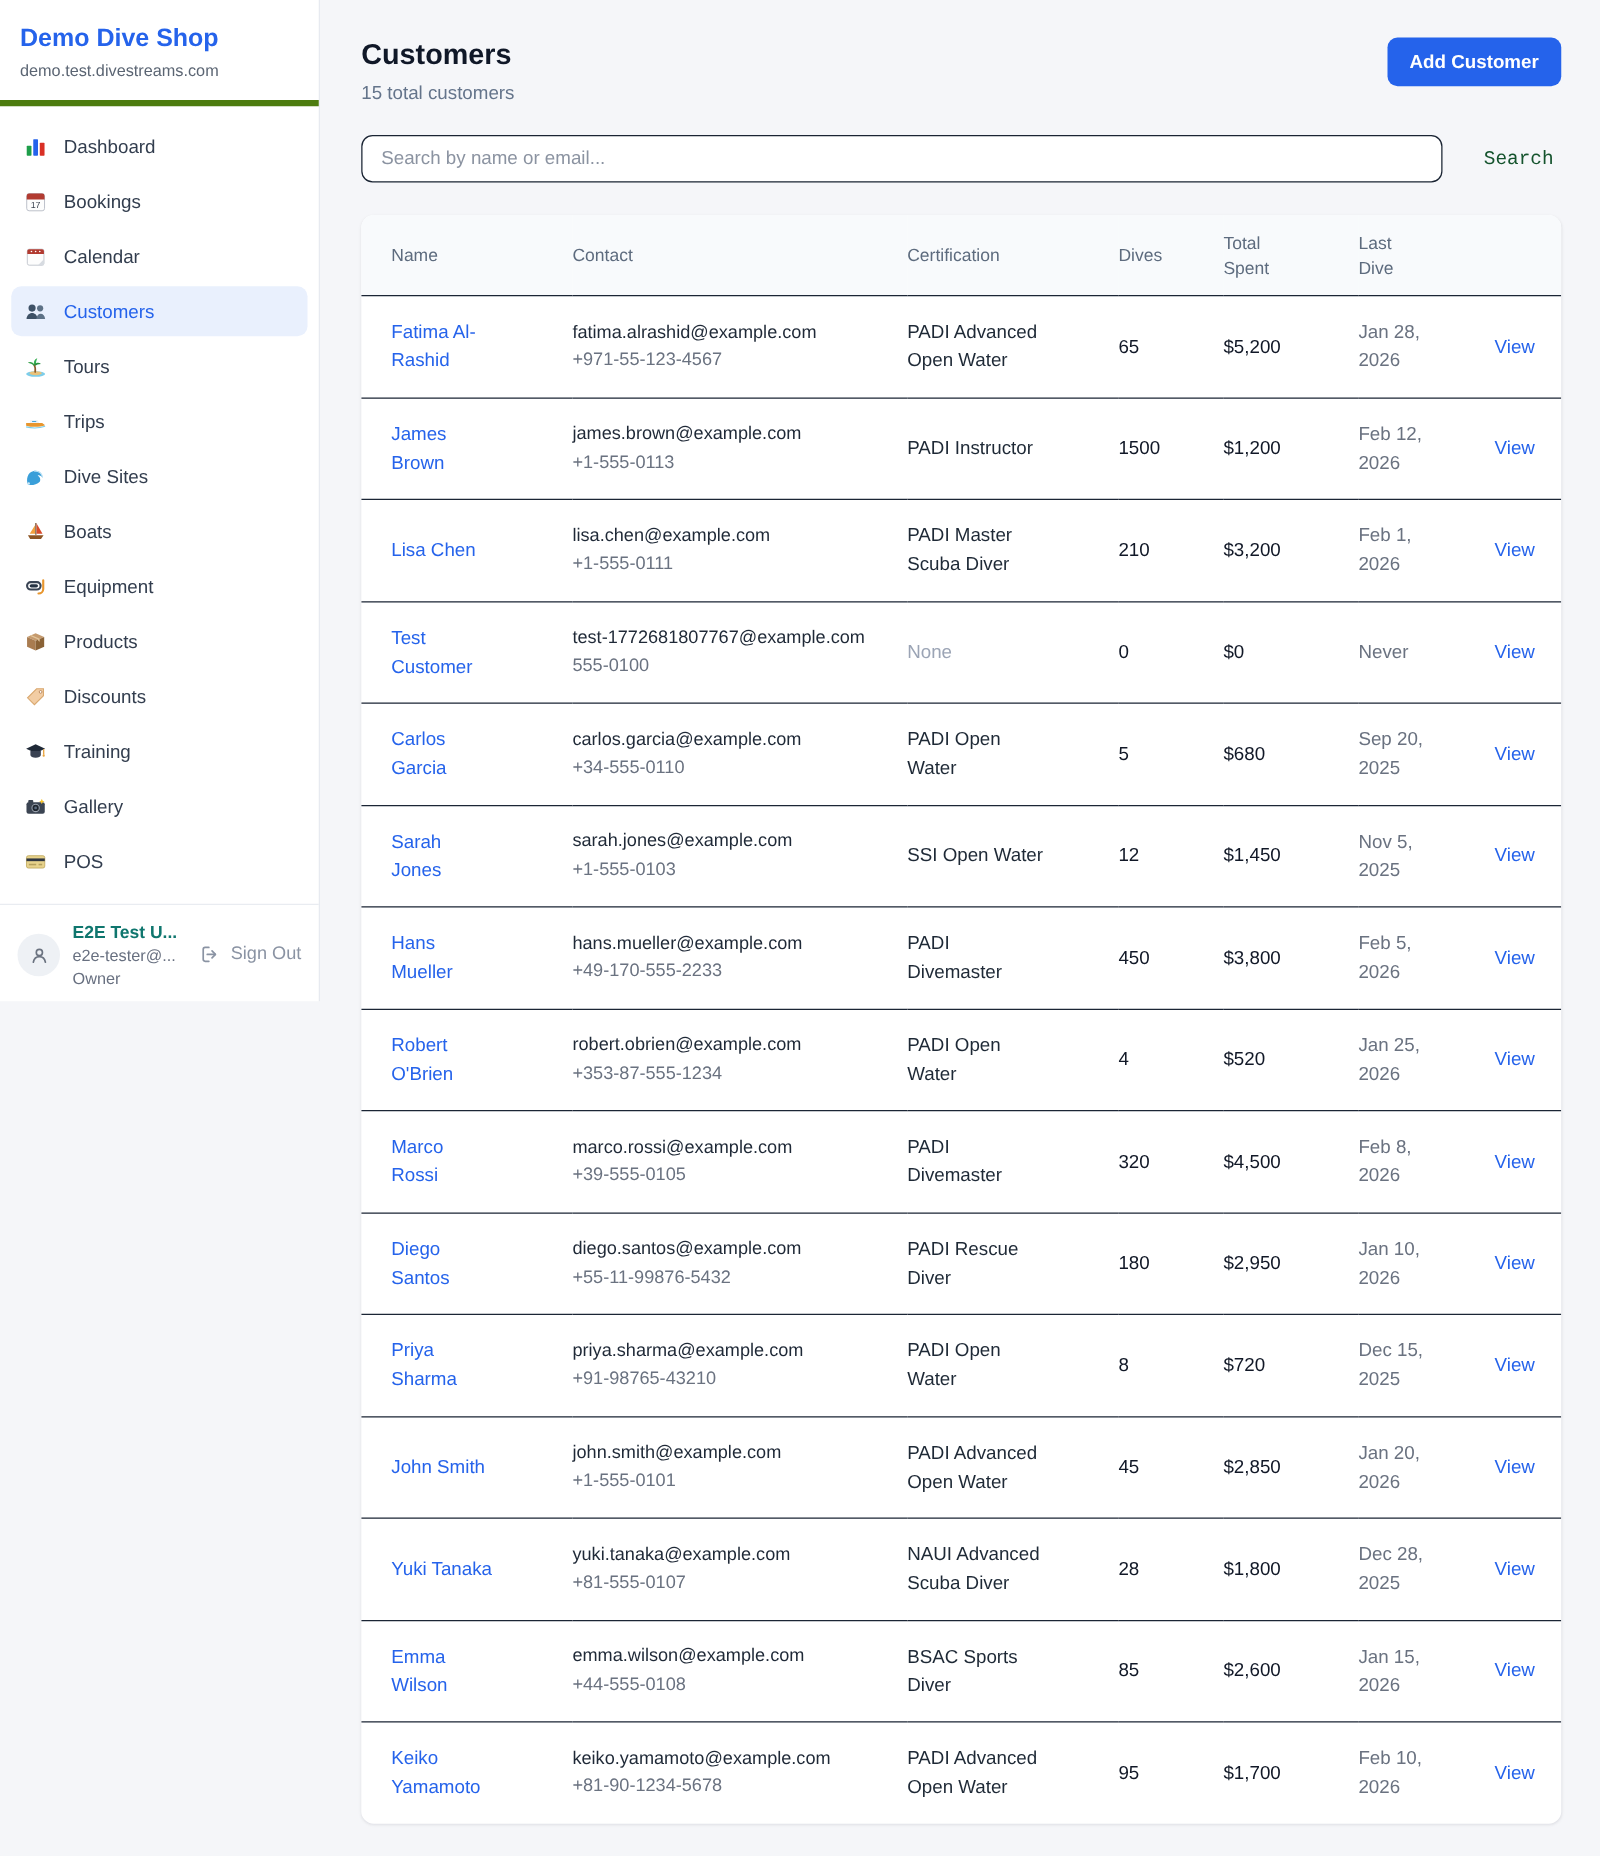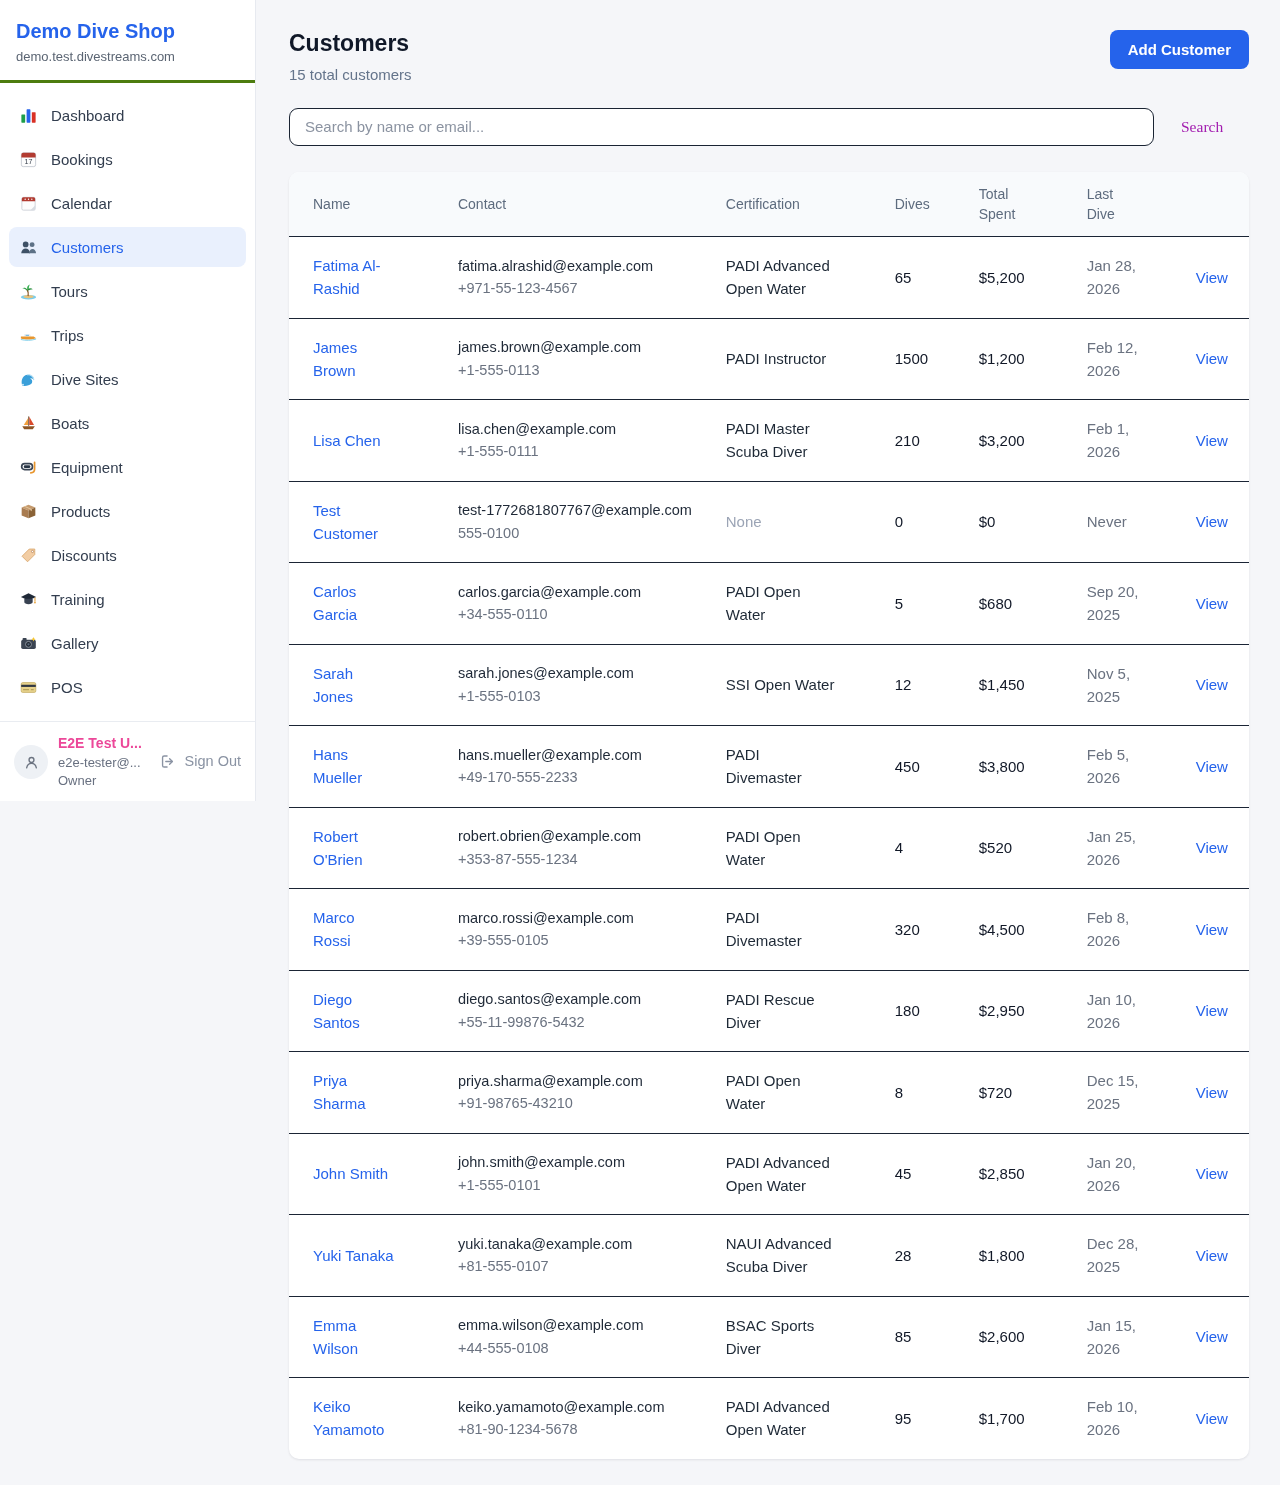--- a/index.html
+++ b/index.html
@@ -10,42 +10,42 @@
     color: #1e2936;
   }
   .app { display: flex; align-items: flex-start; width: 1280px; }
 
   
   .sidebar {
     width: 256px; height: 801px; background: #ffffff;
     border-right: 1px solid #e7eaf0;
     display: flex; flex-direction: column; flex-shrink: 0;
   }
-  .sidebar-header { padding: 19px 16px 16px; border-bottom: 3px solid #4d7c0f; }
+  .sidebar-header { padding: 19px 16px 16px; border-bottom: 5px solid #4d7c0f; }
   .brand { color: #2563eb; font-size: 20px; font-weight: bold; line-height: 1.2; }
   .shop-domain { color: #5b6573; font-size: 13px; margin-top: 6px; }
   .nav { flex: 1; padding: 12px 9px 10px; }
   .nav-item {
     display: flex; align-items: center; gap: 13px;
     height: 40px; padding: 0 10px; margin-bottom: 4px;
     border-radius: 8px; font-size: 15px; color: #323d4e; cursor: pointer;
   }
   .nav-item.active { background: #e9f0fd; color: #2563eb; }
   .icon { width: 19px; height: 19px; display: inline-flex; flex-shrink: 0; }
   .icon svg { width: 19px; height: 19px; }
 
   .user-section { border-top: 1px solid #e9ecf1; padding: 13px 14px; }
   .user-row { display: flex; align-items: center; gap: 10px; }
   .avatar {
     width: 34px; height: 34px; border-radius: 50%; background: #eef1f5;
     display: flex; align-items: center; justify-content: center; flex-shrink: 0;
   }
   .avatar svg { width: 19px; height: 19px; }
   .user-info { flex: 1; min-width: 0; line-height: 1.25; }
-  .user-name { font-size: 14px; font-weight: bold; color: #ec4899; }
+  .user-name { font-size: 14px; font-weight: bold; color: #0f766e; }
   .user-email, .user-role { font-size: 13px; color: #687080; margin-top: 2px; }
   .signout {
     display: flex; align-items: flex-start; gap: 7px;
     background: none; border: none; padding: 0;
     color: #8a93a3; font-size: 14.5px; cursor: pointer;
     font-family: inherit; flex-shrink: 0;
   }
   .signout svg { width: 17px; height: 17px; }
 
   
@@ -60,23 +60,23 @@
   }
 
   .search-row { display: flex; align-items: center; margin-top: 25px; }
   .search-input {
     flex: 1; height: 38px; border: 1px solid #1a2433; border-radius: 9px;
     padding: 0 15px; font-size: 15px; color: #1e2936; background: #fff;
     font-family: inherit; outline: none;
   }
   .search-input::placeholder { color: #8b93a1; }
   .search-btn {
-    background: none; border: none; color: #a21caf; font-size: 15.5px;
-    padding: 0 0 0 0; margin-left: 27px; width: 68px; text-align: left;
-    cursor: pointer; font-family: Liberation Serif, serif;
+    background: none; border: none; color: #14532d; font-size: 15.5px;
+    padding: 0 0 0 0; margin-left: 27px; width: 68px; text-align: center;
+    cursor: pointer; font-family: Liberation Mono, monospace;
   }
 
   
   .card {
     margin-top: 26px; background: #ffffff; border-radius: 10px;
     overflow: hidden; box-shadow: 0 1px 3px rgba(16,24,40,.06), 0 1px 2px rgba(16,24,40,.04);
   }
   table { width: 100%; border-collapse: collapse; table-layout: fixed; }
   thead th {
     background: #f8fafc; text-align: left; font-weight: normal;

